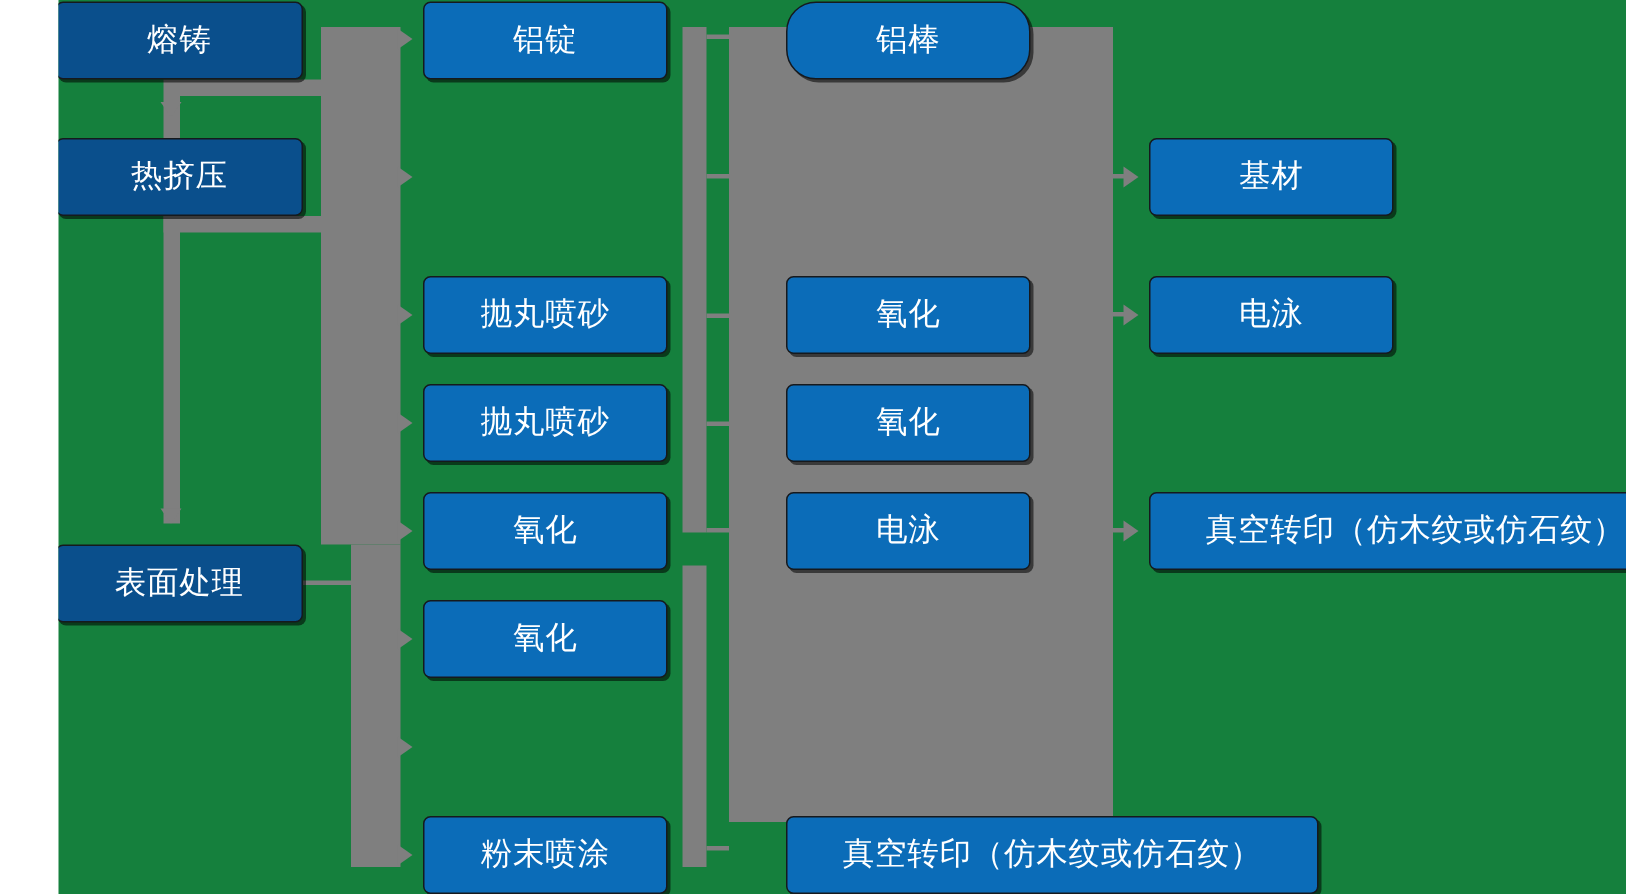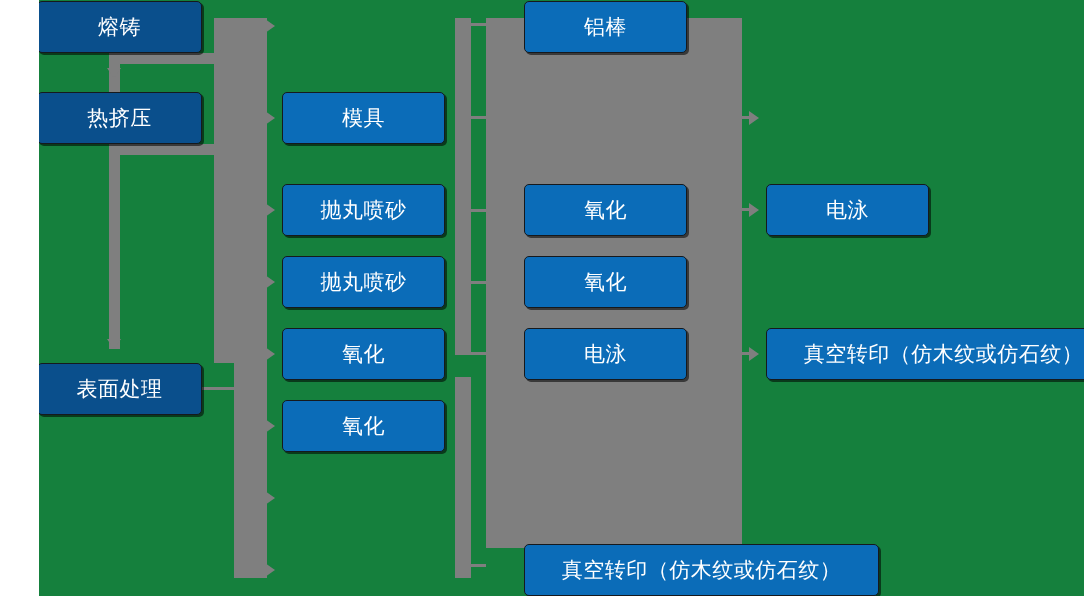--- a/index.html
+++ b/index.html
@@ -112,28 +112,30 @@
   <div class="arrow-r" style="left:710px; top:111px;"></div>
   <div class="shaft" style="left:703px; top:208px; width:14px;"></div>
   <div class="arrow-r" style="left:710px; top:203px;"></div>
   <div class="shaft" style="left:703px; top:352px; width:14px;"></div>
   <div class="arrow-r" style="left:710px; top:347px;"></div>
 
   <div class="node stage" style="left:-2px; top:1px; width:165px; height:52px;">熔铸</div>
   <div class="node stage" style="left:-2px; top:92px; width:165px; height:52px;">热挤压</div>
   <div class="node stage" style="left:-2px; top:363px; width:165px; height:52px;">表面处理</div>
 
-  <div class="node step" style="left:243px; top:92px; width:163px; height:52px;">模具</div>
+  <div class="node step" style="left:243px; top:1px; width:163px; height:52px;">铝锭</div>
   <div class="node step" style="left:243px; top:184px; width:163px; height:52px;">抛丸喷砂</div>
   <div class="node step" style="left:243px; top:256px; width:163px; height:52px;">抛丸喷砂</div>
   <div class="node step" style="left:243px; top:328px; width:163px; height:52px;">氧化</div>
   <div class="node step" style="left:243px; top:400px; width:163px; height:52px;">氧化</div>
+  <div class="node step" style="left:243px; top:544px; width:163px; height:52px;">粉末喷涂</div>
 
-  <div class="node step" style="left:485px; top:1px; width:163px; height:52px;">铝棒</div>
+  <div class="node step" style="left:485px; top:1px; width:163px; height:52px;border-radius:20px;">铝棒</div>
   <div class="node step" style="left:485px; top:184px; width:163px; height:52px;">氧化</div>
   <div class="node step" style="left:485px; top:256px; width:163px; height:52px;">氧化</div>
   <div class="node step" style="left:485px; top:328px; width:163px; height:52px;">电泳</div>
   <div class="node step" style="left:485px; top:544px; width:355px; height:52px;">真空转印（仿木纹或仿石纹）</div>
 
+  <div class="node step" style="left:727px; top:92px; width:163px; height:52px;">基材</div>
   <div class="node step" style="left:727px; top:184px; width:163px; height:52px;">电泳</div>
   <div class="node step" style="left:727px; top:328px; width:355px; height:52px;">真空转印（仿木纹或仿石纹）</div>
 
 </div>
 
 </body></html>

